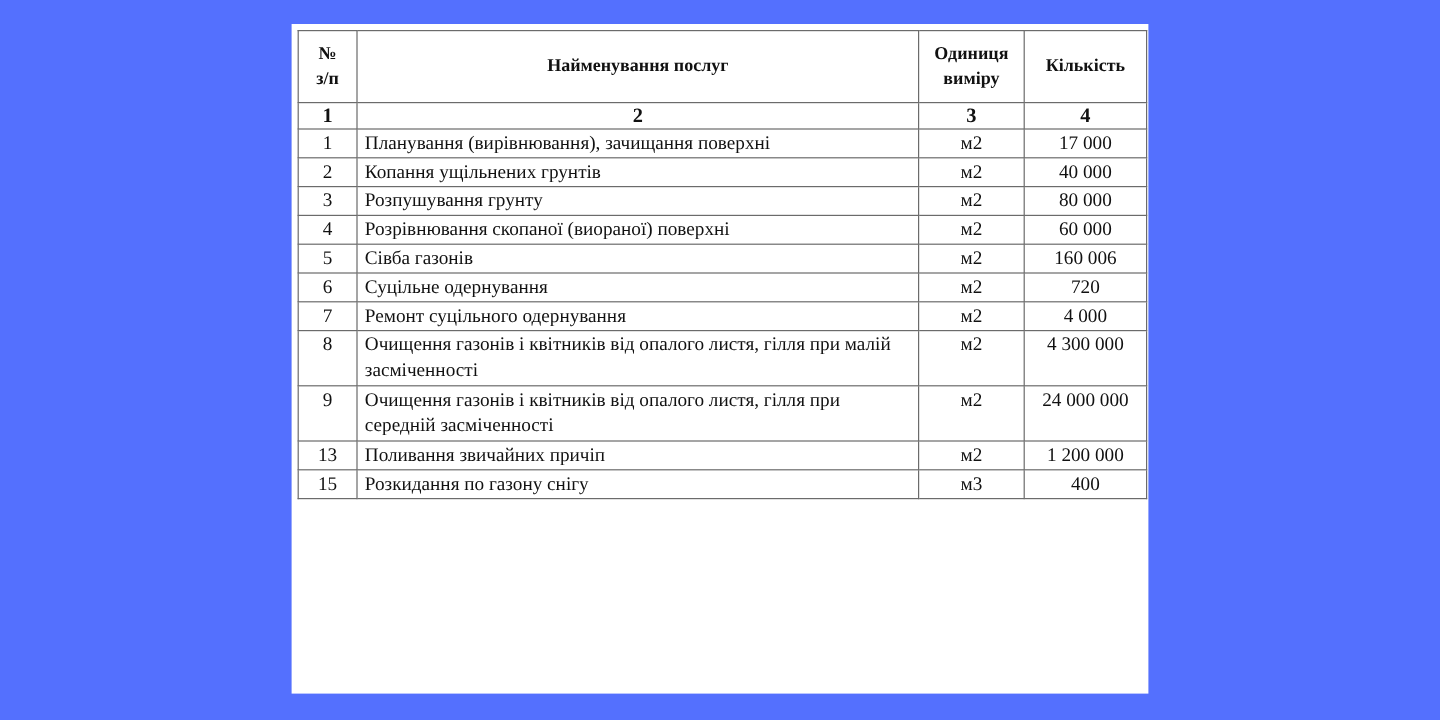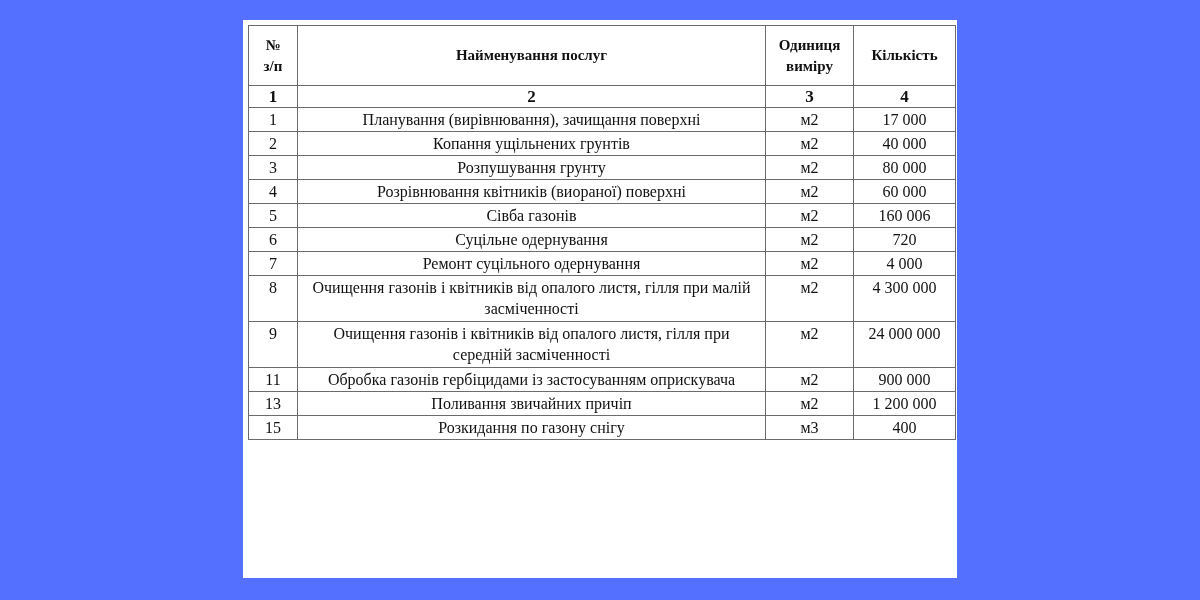--- a/index.html
+++ b/index.html
@@ -46,21 +46,21 @@
   tr.nums th {
     height: 21px;
     font-weight: bold;
     font-size: 17px;
     text-align: center;
     vertical-align: middle;
   }
   tr.row td { height: 22px; padding-top: 1px; }
   tr.row.tall td { height: 44px; }
   td.n, td.u, td.q { text-align: center; }
-  td.name { text-align: center; padding-left: 7px; }
+  td.name { text-align: left; padding-left: 7px; }
 </style>
 </head>
 <body>
 
 <div class="page">
   <table class="svc">
     <colgroup>
       <col class="c1">
         <col class="c2">
         <col class="c3">
@@ -100,21 +100,21 @@
         <td class="q">40 000</td>
       </tr>
       <tr class="row">
         <td class="n">3</td>
         <td class="name">Розпушування грунту</td>
         <td class="u">м2</td>
         <td class="q">80 000</td>
       </tr>
       <tr class="row">
         <td class="n">4</td>
-        <td class="name">Розрівнювання квітників (виораної) поверхні</td>
+        <td class="name">Розрівнювання скопаної (виораної) поверхні</td>
         <td class="u">м2</td>
         <td class="q">60 000</td>
       </tr>
       <tr class="row">
         <td class="n">5</td>
         <td class="name">Сівба газонів</td>
         <td class="u">м2</td>
         <td class="q">160 006</td>
       </tr>
       <tr class="row">
@@ -135,26 +135,20 @@
         <td class="u">м2</td>
         <td class="q">4 300 000</td>
       </tr>
       <tr class="row tall">
         <td class="n">9</td>
         <td class="name">Очищення газонів і квітників від опалого листя, гілля при середній засміченності</td>
         <td class="u">м2</td>
         <td class="q">24 000 000</td>
       </tr>
       <tr class="row">
-        <td class="n">11</td>
-        <td class="name">Обробка газонів гербіцидами із застосуванням оприскувача</td>
-        <td class="u">м2</td>
-        <td class="q">900 000</td>
-      </tr>
-      <tr class="row">
         <td class="n">13</td>
         <td class="name">Поливання звичайних причіп</td>
         <td class="u">м2</td>
         <td class="q">1 200 000</td>
       </tr>
       <tr class="row">
         <td class="n">15</td>
         <td class="name">Розкидання по газону снігу</td>
         <td class="u">м3</td>
         <td class="q">400</td>

